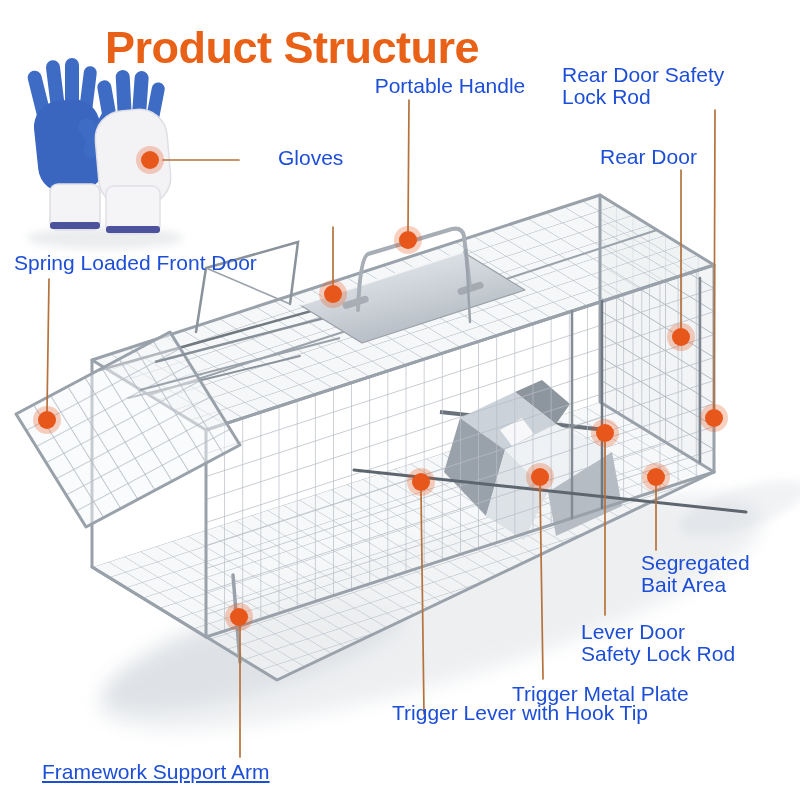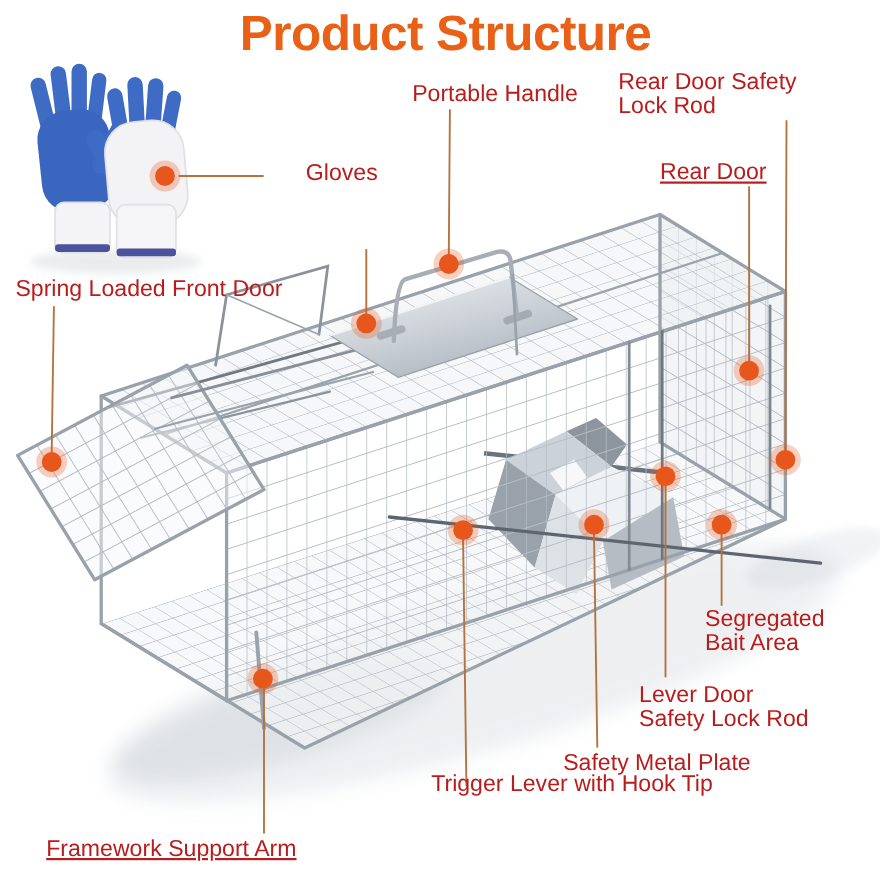--- a/index.html
+++ b/index.html
@@ -1,22 +1,22 @@
 <!DOCTYPE html>
 <html><head>
 <meta charset="utf-8">
 <style>
   html,body{margin:0;padding:0;background:#ffffff;}
   #stage{position:relative;width:800px;height:800px;overflow:hidden;background:#ffffff;
          font-family:"Liberation Sans", sans-serif;}
   #cage-svg{position:absolute;left:0;top:0;}
-  .lbl{position:absolute;color:#b91c1c;font-size:21px;line-height:22px;letter-spacing:0;}
+  .lbl{position:absolute;color:#1d4ed8;font-size:21px;line-height:22px;letter-spacing:0;}
   .lbl.right{text-align:left;}
   .lbl.center{text-align:center;}
-  #title{position:absolute;left:105px;top:6px;width:600px;text-align:center;
+  #title{position:absolute;left:105px;top:24px;width:600px;text-align:left;
          color:#e96017;font-size:45px;line-height:48px;font-weight:800;letter-spacing:-0.5px;}
 </style>
 </head>
 <body>
 
 <div id="stage">
 
 <svg id="cage-svg" width="800" height="800" viewBox="0 0 800 800">
   <defs>
     <filter id="soft" x="-40%" y="-40%" width="180%" height="180%">
@@ -212,30 +212,30 @@
     </g>
   </g>
 </svg>
 
 <div id="title">Product Structure</div>
 
 <div class="lbl center" style="left:330px;top:75px;width:240px;">Portable Handle</div>
 
 <div class="lbl right" style="left:562px;top:64px;width:182px;">Rear Door Safety Lock Rod</div>
 
-<div class="lbl right" style="left:600px;top:146px;width:104px;text-decoration:underline;">Rear Door</div>
+<div class="lbl right" style="left:600px;top:146px;width:104px;">Rear Door</div>
 
 <div class="lbl" style="left:242px;top:147px;margin-left:36px;">Gloves</div>
 
 
 <div class="lbl" style="left:14px;top:252px;">Spring Loaded Front Door</div>
 
 <div class="lbl" style="left:641px;top:552px;width:125px;">Segregated Bait Area</div>
 
 <div class="lbl" style="left:581px;top:621px;width:168px;">Lever Door Safety Lock Rod</div>
 
-<div class="lbl" style="left:512px;top:683px;">Safety Metal Plate</div>
+<div class="lbl" style="left:512px;top:683px;">Trigger Metal Plate</div>
 
 <div class="lbl" style="left:392px;top:702px;">Trigger Lever with Hook Tip</div>
 
 <div class="lbl" style="left:42px;top:761px;text-decoration:underline;">Framework Support Arm</div>
 
 </div>
 
 </body></html>

